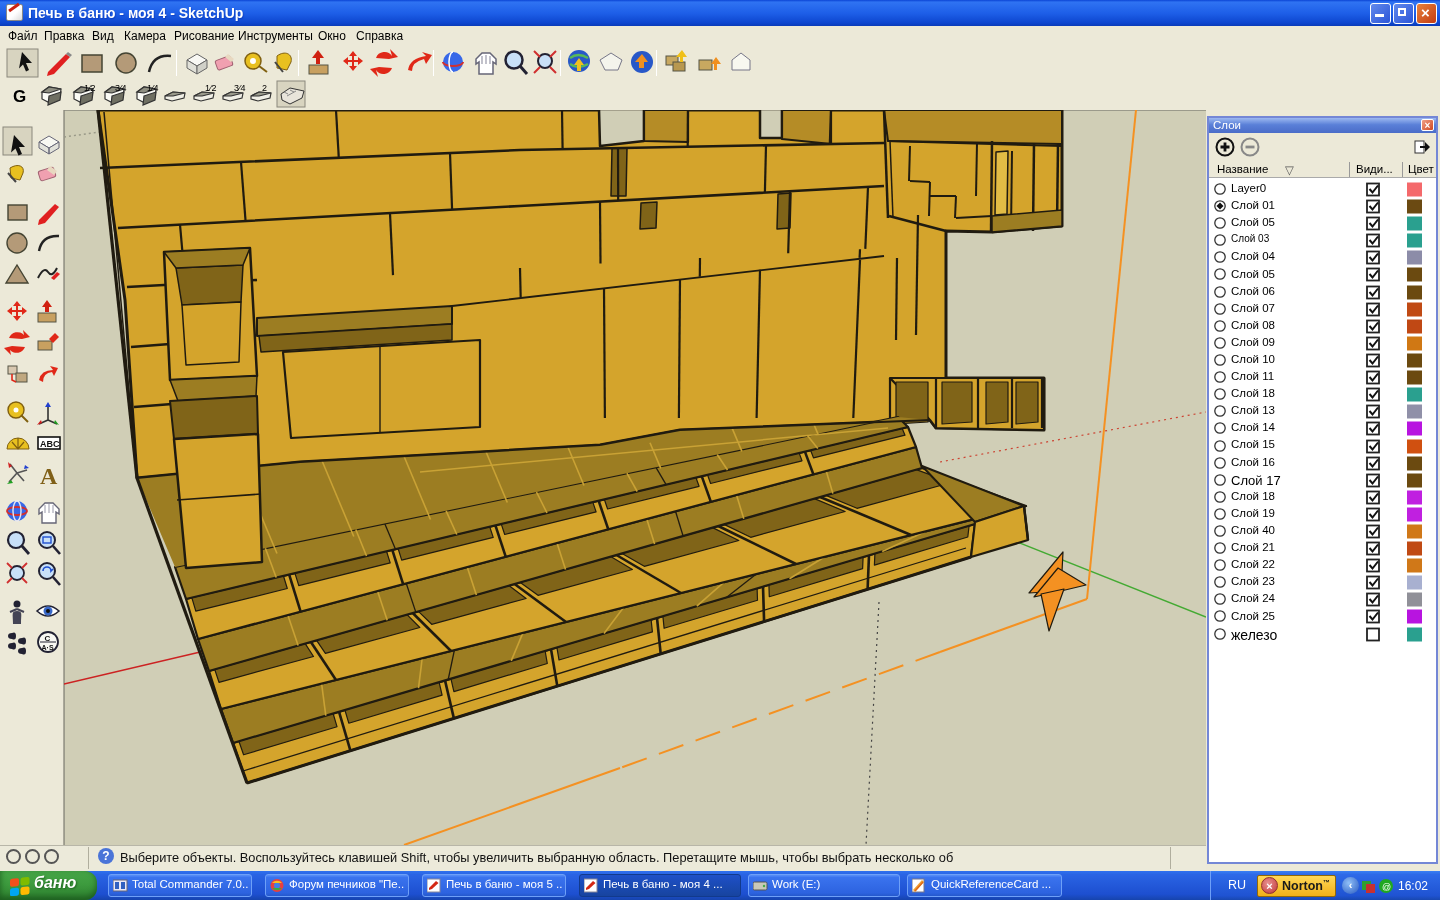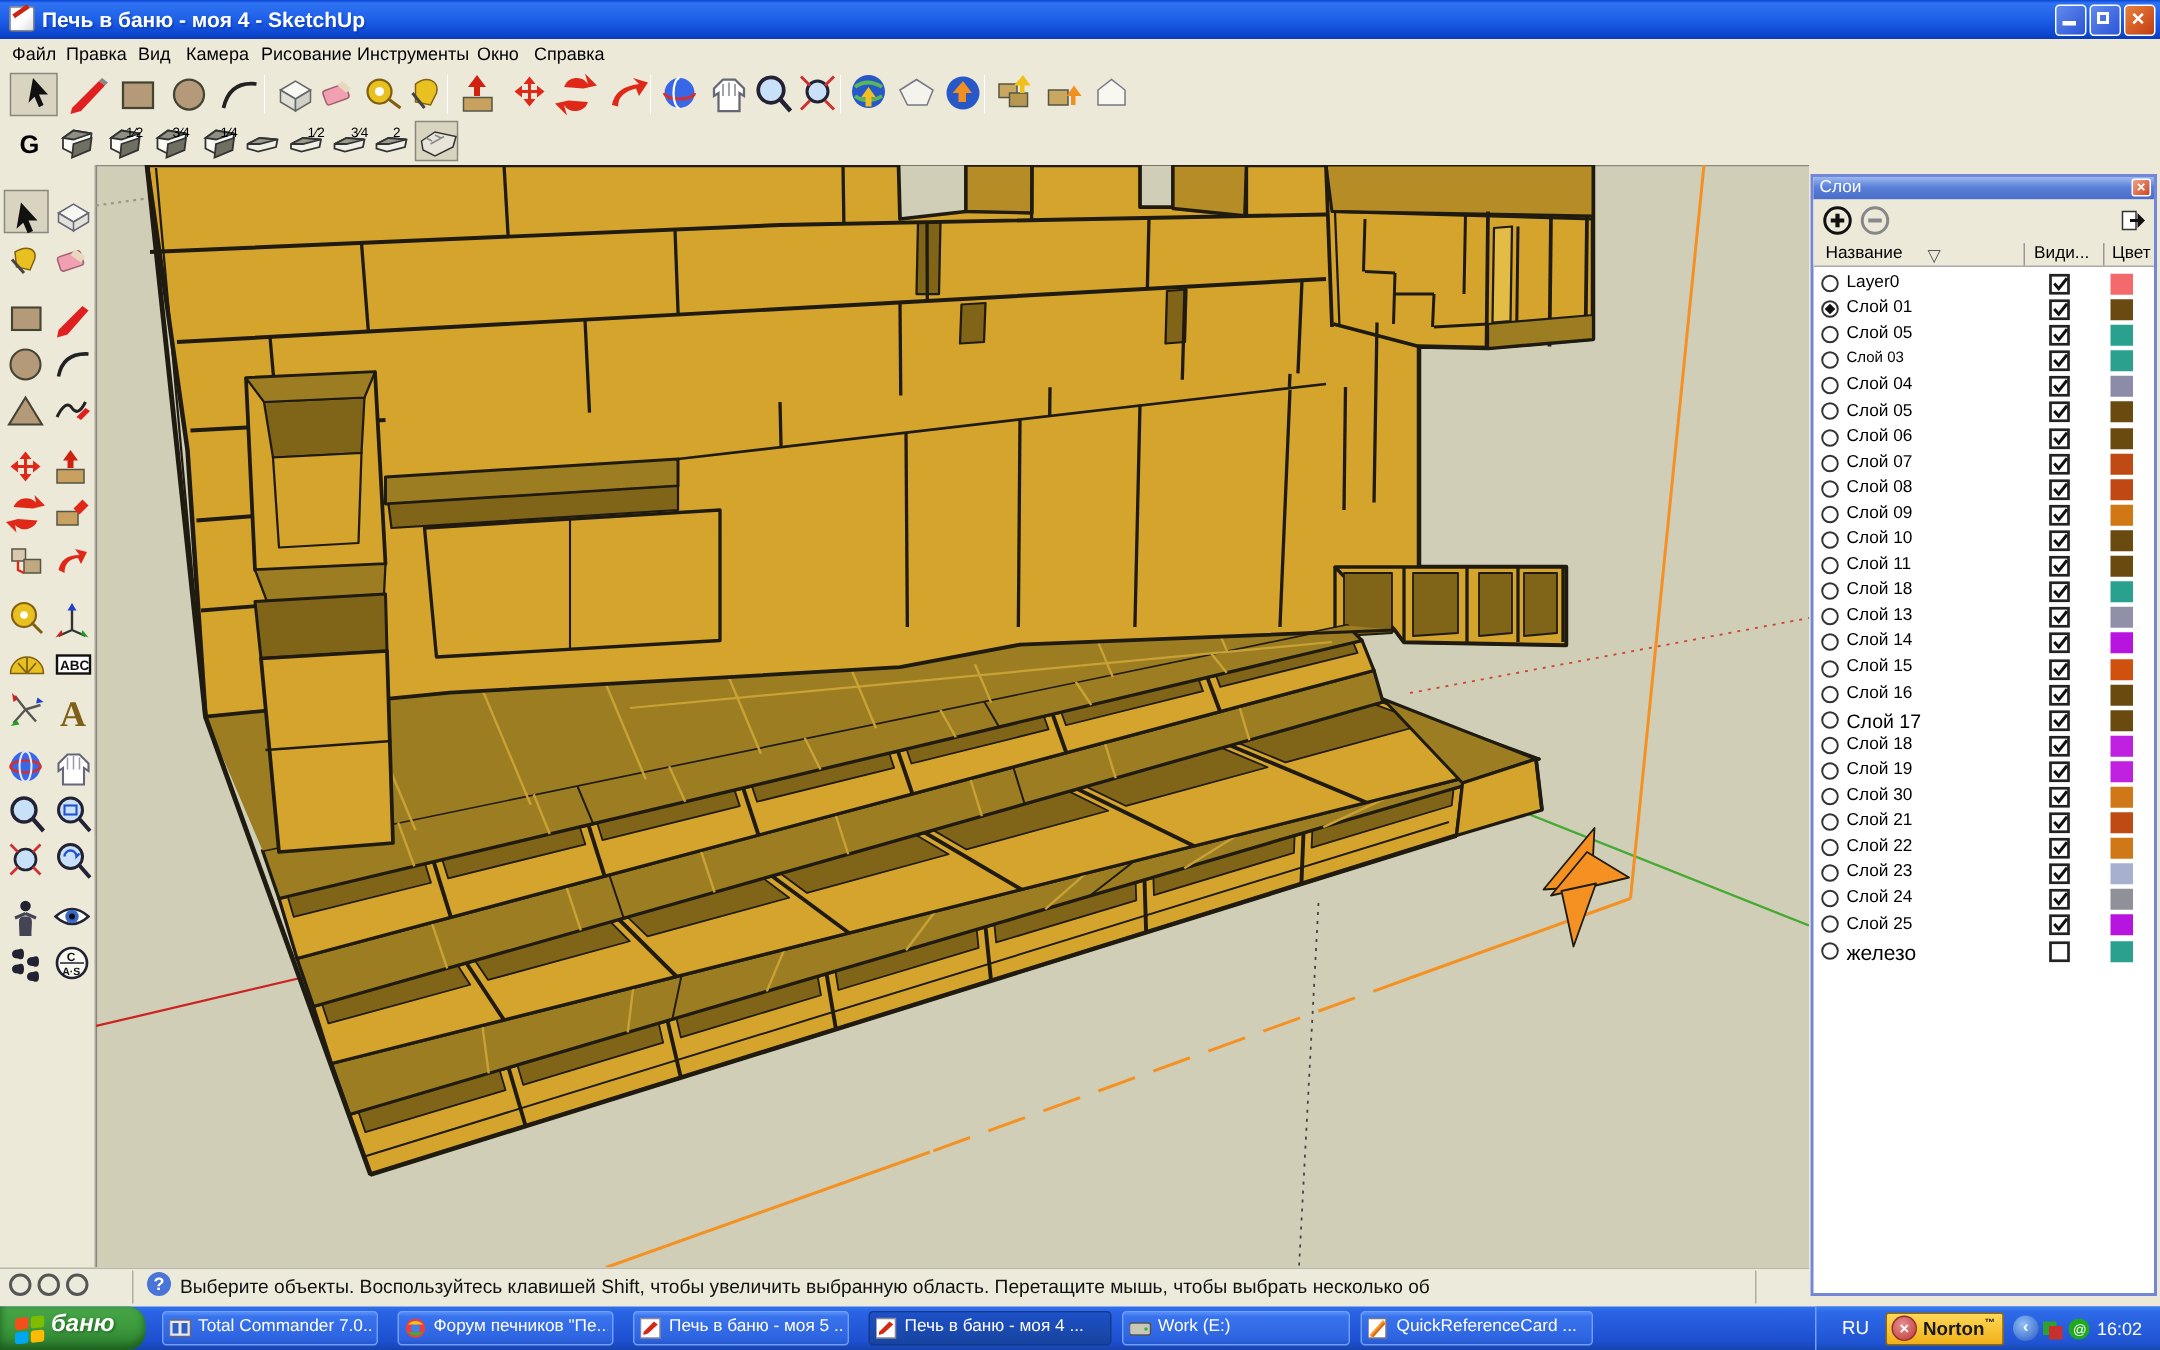--- a/index.html
+++ b/index.html
@@ -659,21 +659,21 @@
     <path d="M160.5 8l3 3.5 5.5-7" fill="none" stroke="#111" stroke-width="2"></path>
     <rect x="198" y="1.5" width="15" height="14" fill="#c020e0"></rect>
   </svg>
 <div class="abs" style="left:1231px;top:507px;font-size:11.5px;color:#000">Слой 19</div>
 <svg class="abs" style="left:1209px;top:523px" width="227" height="17" viewBox="0 0 227 17">
     <circle cx="11" cy="8" r="5.2" fill="#fff" stroke="#333" stroke-width="1.3"></circle>
     <rect x="158" y="2.5" width="12" height="12" fill="#fff" stroke="#222" stroke-width="1.8"></rect>
     <path d="M160.5 8l3 3.5 5.5-7" fill="none" stroke="#111" stroke-width="2"></path>
     <rect x="198" y="1.5" width="15" height="14" fill="#d07818"></rect>
   </svg>
-<div class="abs" style="left:1231px;top:524px;font-size:11.5px;color:#000">Слой 30</div>
+<div class="abs" style="left:1231px;top:524px;font-size:11.5px;color:#000">Слой 40</div>
 <svg class="abs" style="left:1209px;top:540px" width="227" height="17" viewBox="0 0 227 17">
     <circle cx="11" cy="8" r="5.2" fill="#fff" stroke="#333" stroke-width="1.3"></circle>
     <rect x="158" y="2.5" width="12" height="12" fill="#fff" stroke="#222" stroke-width="1.8"></rect>
     <path d="M160.5 8l3 3.5 5.5-7" fill="none" stroke="#111" stroke-width="2"></path>
     <rect x="198" y="1.5" width="15" height="14" fill="#c04a14"></rect>
   </svg>
 <div class="abs" style="left:1231px;top:541px;font-size:11.5px;color:#000">Слой 21</div>
 <svg class="abs" style="left:1209px;top:557px" width="227" height="17" viewBox="0 0 227 17">
     <circle cx="11" cy="8" r="5.2" fill="#fff" stroke="#333" stroke-width="1.3"></circle>
     <rect x="158" y="2.5" width="12" height="12" fill="#fff" stroke="#222" stroke-width="1.8"></rect>

